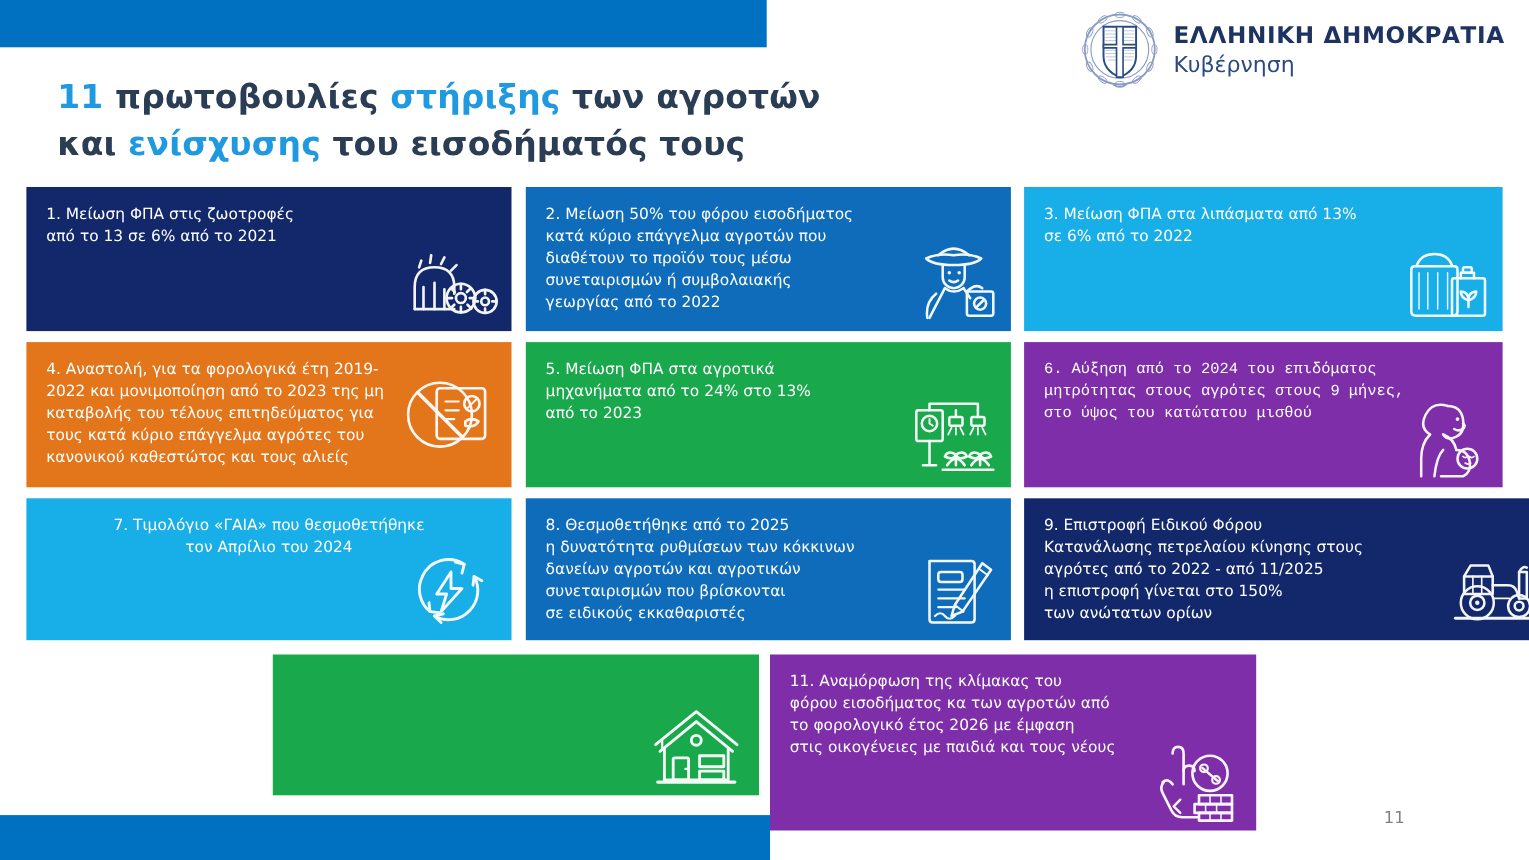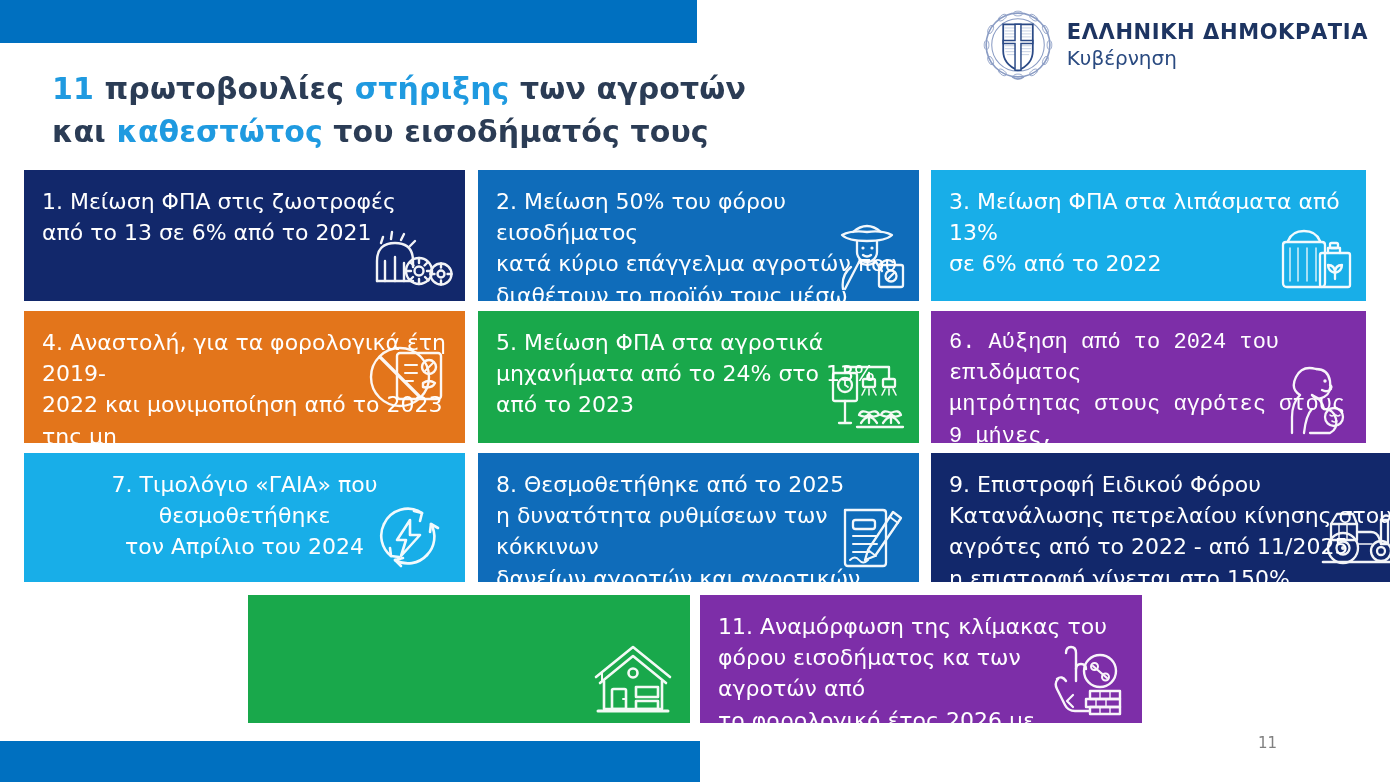--- a/index.html
+++ b/index.html
@@ -76,21 +76,21 @@
   .card {
     position: absolute;
     box-sizing: border-box;
     color: #ffffff;
     padding: 16px 18px 10px 18px;
     overflow: hidden;
   }
   .card-text {
     position: relative;
     z-index: 2;
-    font-size: 22px;
+    font-size: 14px;
     line-height: 1.42;
     white-space: pre-line;
     font-weight: 400;
   }
   .card-icon {
     position: absolute;
     right: 12px;
     bottom: 8px;
     z-index: 1;
     opacity: 0.95;
@@ -170,21 +170,21 @@
     </svg>
   </span>
   <span class="brand-text">
     <span class="brand-line1">ΕΛΛΗΝΙΚΗ ΔΗΜΟΚΡΑΤΙΑ</span>
     <span class="brand-line2">Κυβέρνηση</span>
   </span>
 </div>
 
 <div class="slide-title">
   <span class="num">11</span><span> πρωτοβουλίες </span><span class="hl">στήριξης</span><span> των αγροτών</span><br>
-  <span>και </span><span class="hl">καθεστώτος</span><span> του εισοδήματός τους</span>
+  <span>και </span><span class="hl">ενίσχυσης</span><span> του εισοδήματός τους</span>
 </div>
 
 <div class="card c-navy" style="left:24px; top:170px; width:441px; height:131px;">
   <div class="card-text">1. Μείωση ΦΠΑ στις ζωοτροφές
 από το 13 σε 6% από το 2021</div>
   <div class="card-icon">
     <svg width="86" height="66" viewBox="0 0 86 66" fill="none" stroke="#ffffff" stroke-width="2.4" stroke-linecap="round">
       <path d="M10 54 V34 Q10 16 28 16 Q46 16 46 34 V40"></path>
       <path d="M14 16 l2 -6 M24 12 l1 -7 M34 13 l3 -6 M43 19 l5 -5"></path>
       <path d="M10 54 H46"></path>
@@ -380,21 +380,21 @@
       <rect x="22" y="48" width="14" height="20" rx="1.5"></rect>
       <path d="M33 58 h2" stroke-width="2"></path>
       <rect x="46" y="46" width="22" height="10"></rect>
       <rect x="46" y="60" width="22" height="8"></rect>
       <path d="M8 70 h70" stroke-width="3"></path>
       <path d="M12 40 v-6 M12 34 v-2" stroke-width="2"></path>
     </svg>
   </div>
 </div>
 
-<div class="card c-purple" style="left:700px; top:595px; width:442px; height:128px;">
+<div class="card c-purple" style="left:700px; top:595px; width:442px; height:160px;">
   <div class="card-text">11. Αναμόρφωση της κλίμακας του
 φόρου εισοδήματος κα των αγροτών από
 το φορολογικό έτος 2026 με έμφαση
 στις οικογένειες με παιδιά και τους νέους</div>
   <div class="card-icon" style="right:16px; bottom:6px;">
     <svg width="80" height="78" viewBox="0 0 80 78" fill="none" stroke="#ffffff" stroke-width="2.4" stroke-linecap="round" stroke-linejoin="round">
       <path d="M20 14 q0 -6 5 -6 q5 0 5 6 v28"></path>
       <path d="M30 30 q0 -5 5 -5 q5 0 5 5"></path>
       <path d="M12 40 q-4 4 -1 10 l8 16 q3 6 10 6 h14"></path>
       <path d="M20 42 q-4 -6 -9 -2"></path>

